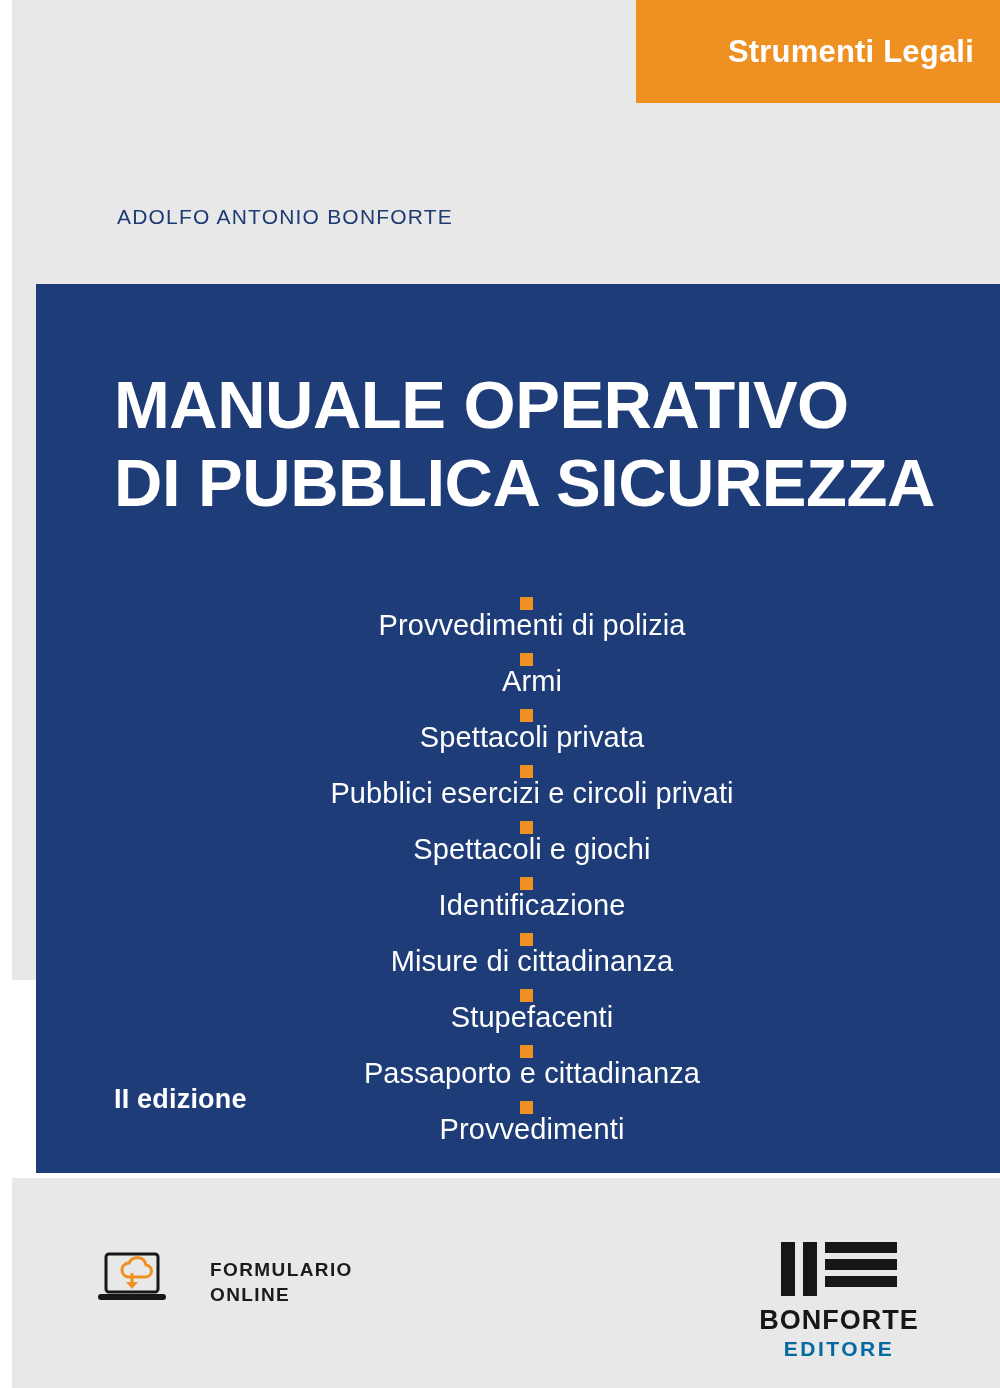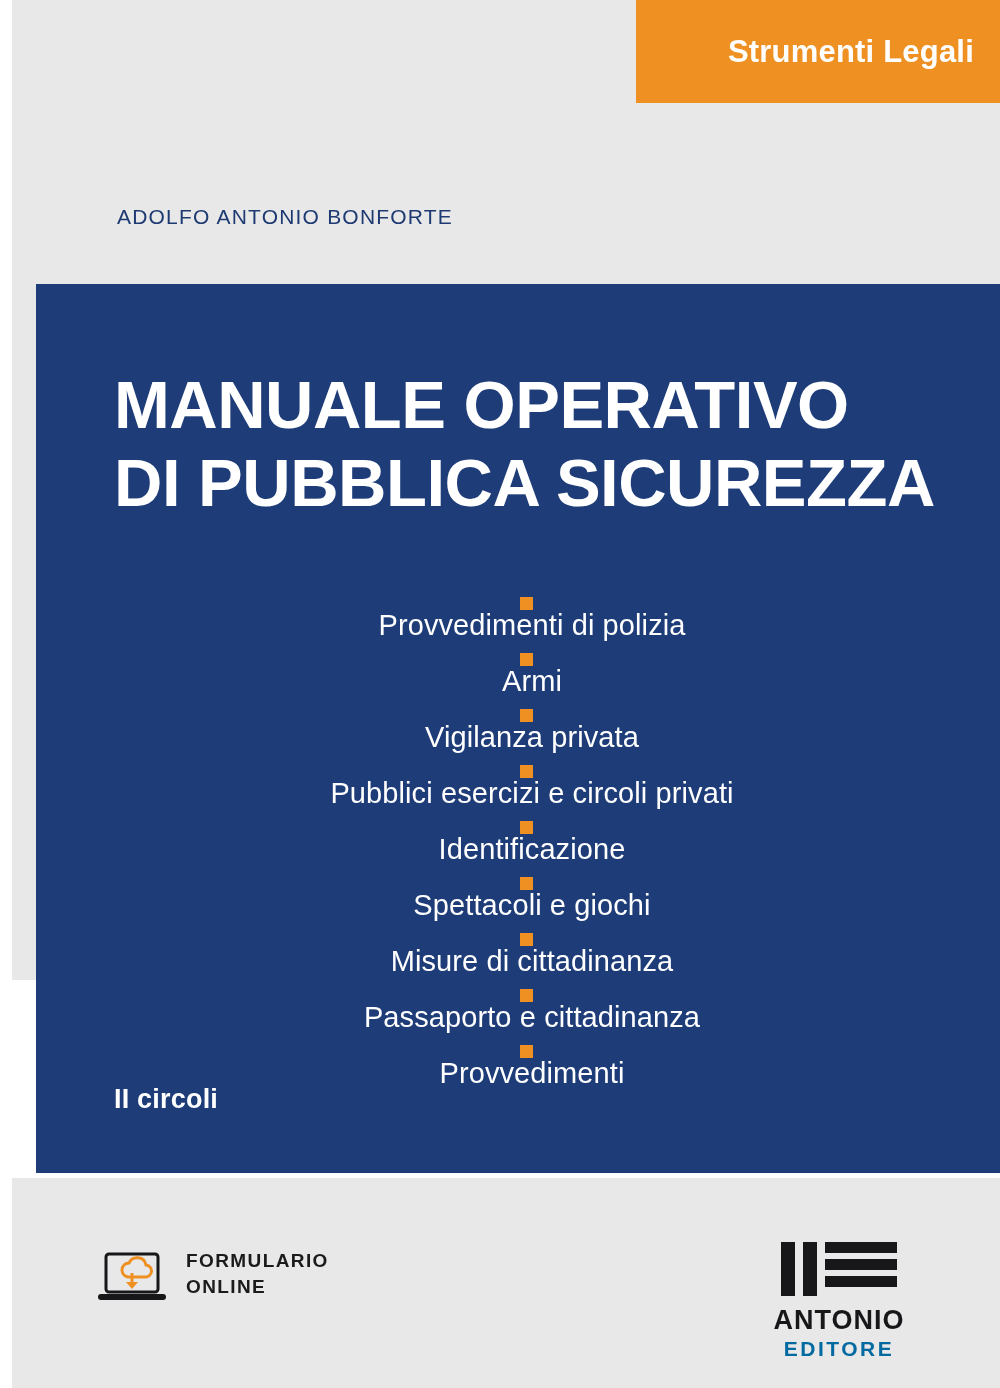--- a/index.html
+++ b/index.html
@@ -131,21 +131,22 @@
     top: 1178px;
     width: 988px;
     height: 210px;
     background: #e8e8e8;
   }
   .formulario {
     position: absolute;
     left: 96px;
     top: 1248px;
     display: flex;
-    align-items: flex-start;
+    align-items: flex-end;
+    gap: 24px;
   }
   .laptop-icon {
     width: 72px;
     height: 60px;
     position: relative;
     margin-right: 18px;
   }
   .formulario-text {
     display: flex;
     flex-direction: column;
@@ -211,49 +212,53 @@
       <div class="topic">
         <span class="topic-bullet"></span>
         <span class="topic-label">Provvedimenti di polizia</span>
       </div>
       <div class="topic">
         <span class="topic-bullet"></span>
         <span class="topic-label">Armi</span>
       </div>
       <div class="topic">
         <span class="topic-bullet"></span>
-        <span class="topic-label">Vigilanza privata</span>
+        <span class="topic-label">Spettacoli privata</span>
       </div>
       <div class="topic">
         <span class="topic-bullet"></span>
         <span class="topic-label">Pubblici esercizi e circoli privati</span>
       </div>
       <div class="topic">
         <span class="topic-bullet"></span>
+        <span class="topic-label">Spettacoli e giochi</span>
+      </div>
+      <div class="topic">
+        <span class="topic-bullet"></span>
         <span class="topic-label">Identificazione</span>
       </div>
       <div class="topic">
         <span class="topic-bullet"></span>
-        <span class="topic-label">Spettacoli e giochi</span>
-      </div>
-      <div class="topic">
-        <span class="topic-bullet"></span>
         <span class="topic-label">Misure di cittadinanza</span>
       </div>
       <div class="topic">
         <span class="topic-bullet"></span>
+        <span class="topic-label">Stupefacenti</span>
+      </div>
+      <div class="topic">
+        <span class="topic-bullet"></span>
         <span class="topic-label">Passaporto e cittadinanza</span>
       </div>
       <div class="topic">
         <span class="topic-bullet"></span>
         <span class="topic-label">Provvedimenti</span>
       </div>
     </div>
 
-    <div class="edition">II circoli</div>
+    <div class="edition">II edizione</div>
   </div>
 
   <div class="bottom-bar"></div>
 
   <div class="formulario">
     <span class="laptop-icon">
       <svg width="72" height="60" viewBox="0 0 72 60" xmlns="http://www.w3.org/2000/svg">
         <rect x="10" y="6" width="52" height="38" rx="3" ry="3" fill="none" stroke="#17171a" stroke-width="3"></rect>
         <rect x="2" y="46" width="68" height="6" rx="3" ry="3" fill="#17171a"></rect>
         <path d="M26 22 a7 7 0 0 1 7 -7 a9 9 0 0 1 17 2 a6 6 0 0 1 -1 12 h-17 a7 7 0 0 1 -6 -7 z" fill="none" stroke="#ef9122" stroke-width="3"></path>
@@ -270,17 +275,17 @@
   <div class="publisher">
     <div class="logo-mark">
       <svg width="124" height="62" viewBox="0 0 124 62" xmlns="http://www.w3.org/2000/svg">
         <rect x="4" y="4" width="14" height="54" fill="#17171a"></rect>
         <rect x="26" y="4" width="14" height="54" fill="#17171a"></rect>
         <rect x="48" y="4" width="72" height="11" fill="#17171a"></rect>
         <rect x="48" y="21" width="72" height="11" fill="#17171a"></rect>
         <rect x="48" y="38" width="72" height="11" fill="#17171a"></rect>
       </svg>
     </div>
-    <div class="pub-name">ANTONIO</div>
+    <div class="pub-name">BONFORTE</div>
     <div class="pub-sub">EDITORE</div>
   </div>
 
 </div>
 
 </body></html>

